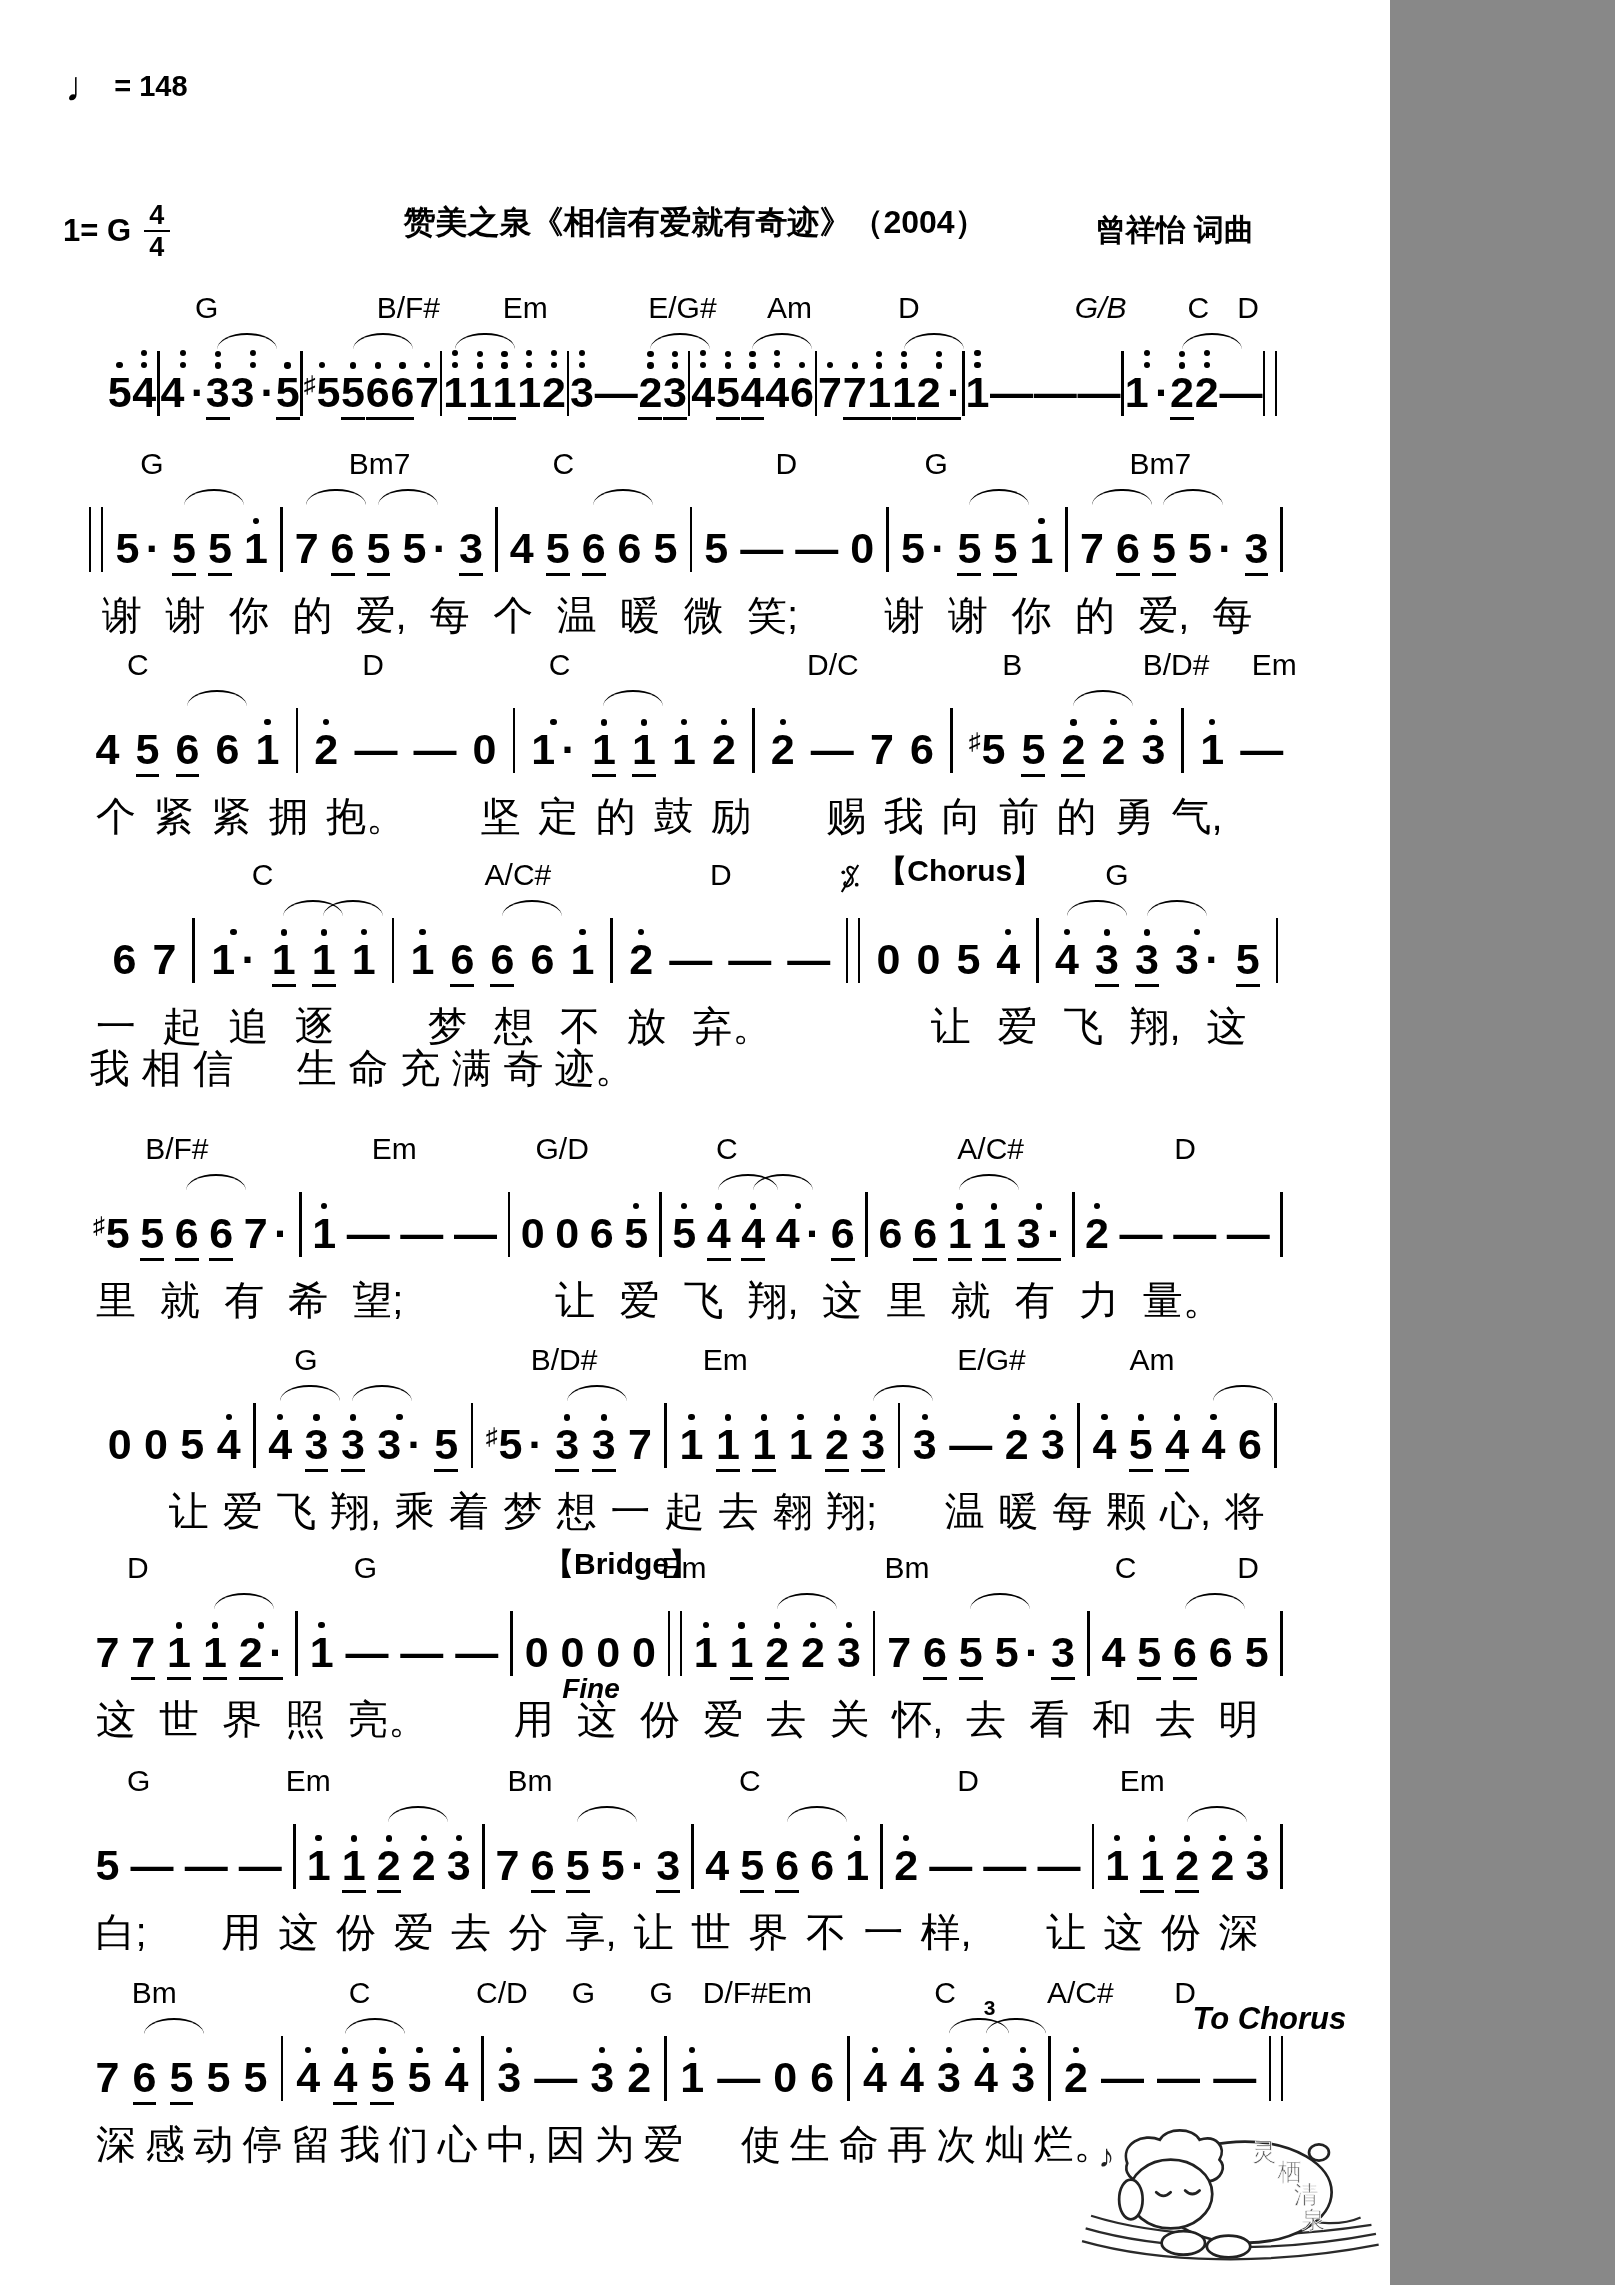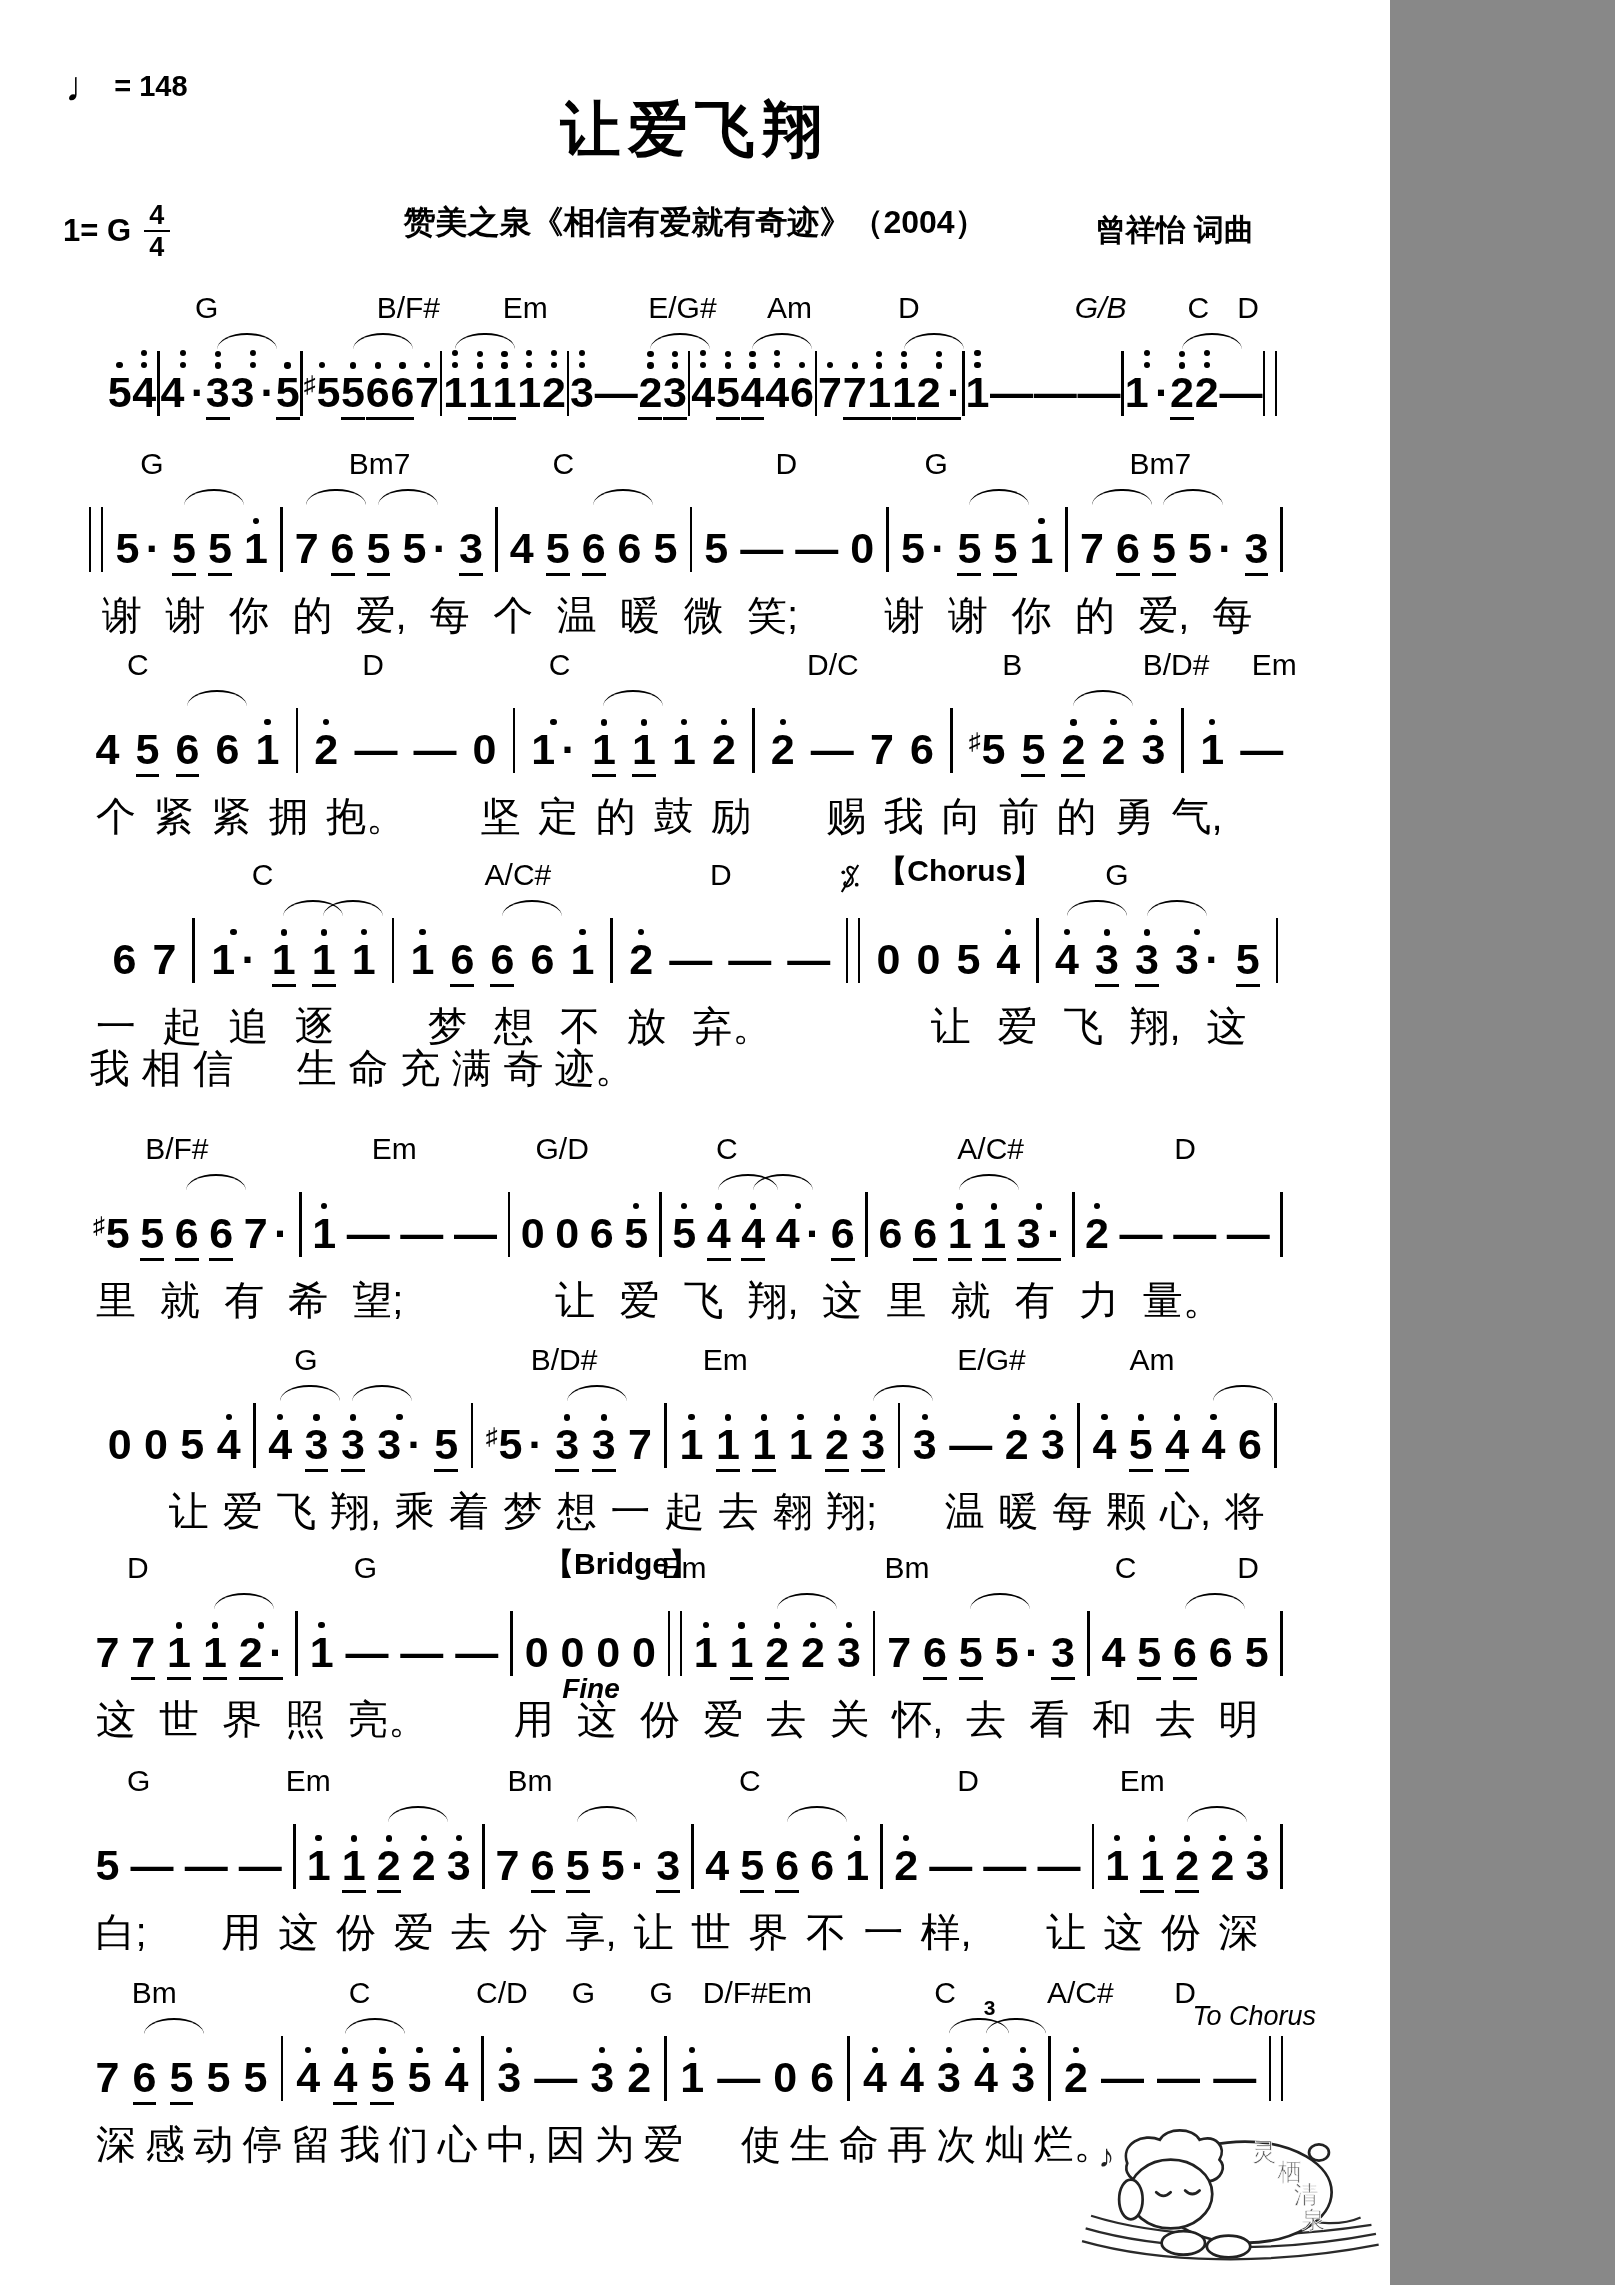--- a/index.html
+++ b/index.html
@@ -15,21 +15,21 @@
   .keysig{position:absolute;left:63px;top:201px;font-size:31px;font-weight:600;display:flex;align-items:center;}
   .frac{display:inline-flex;flex-direction:column;align-items:center;margin-left:12.7px;
         font-size:27px;font-weight:700;line-height:1.05;}
   .frac .num{border-bottom:2.7px solid #000;padding:0 5.4px 0.9px;}
   .frac .den{padding-top:0.9px;}
   
   .system{position:absolute;left:6%;width:87.2%;}
   .chordrow{position:absolute;left:0;top:0;width:100%;height:40px;}
   .chord{position:absolute;bottom:0;font-size:30px;white-space:nowrap;}
   .section-mark{font-weight:700;}
-  .tochorus{font-style:italic;font-weight:400;font-size:27px;top:31px;bottom:auto;}
+  .tochorus{font-style:italic;font-weight:700;font-size:31px;top:31px;bottom:auto;}
   .segno{position:absolute;bottom:-5.4px;}
   .noterow{position:absolute;top:45px;height:90px;display:flex;
            justify-content:space-between;align-items:flex-end;}
   .note{position:relative;display:flex;flex-direction:column;align-items:center;}
   .dots{height:29px;display:flex;flex-direction:column;justify-content:flex-end;align-items:center;}
   .dot{width:6.3px;height:6.3px;border-radius:50%;background:#000;margin:2.7px 0;}
   .dg{font-size:43px;font-weight:700;line-height:1.0;padding-bottom:6.3px;white-space:nowrap;}
   .dg.u{border-bottom:3.6px solid #000;padding-bottom:2.7px;}
   .sharp{font-size:23.5px;position:relative;top:-14.5px;margin-right:0.9px;}
   .augdot{margin-left:6.3px;}
@@ -46,21 +46,20 @@
   .sheep{position:absolute;right:5.4px;bottom:3.6px;}
 </style>
 </head>
 <body>
 
 <div class="page">
 
   <div class="tempo">
     <span class="qnote">♩</span><span>= 148</span>
   </div>
-  <div class="title">让爱飞翔</div>
   <div class="subtitle">赞美之泉《相信有爱就有奇迹》（2004）</div>
   <div class="credits">曾祥怡 词曲</div>
   <div class="keysig">
     <span>1=</span>&nbsp;
     <span>G</span>
     <span class="frac">
       <span class="num">4</span>
       <span class="den">4</span>
     </span>
   </div>

